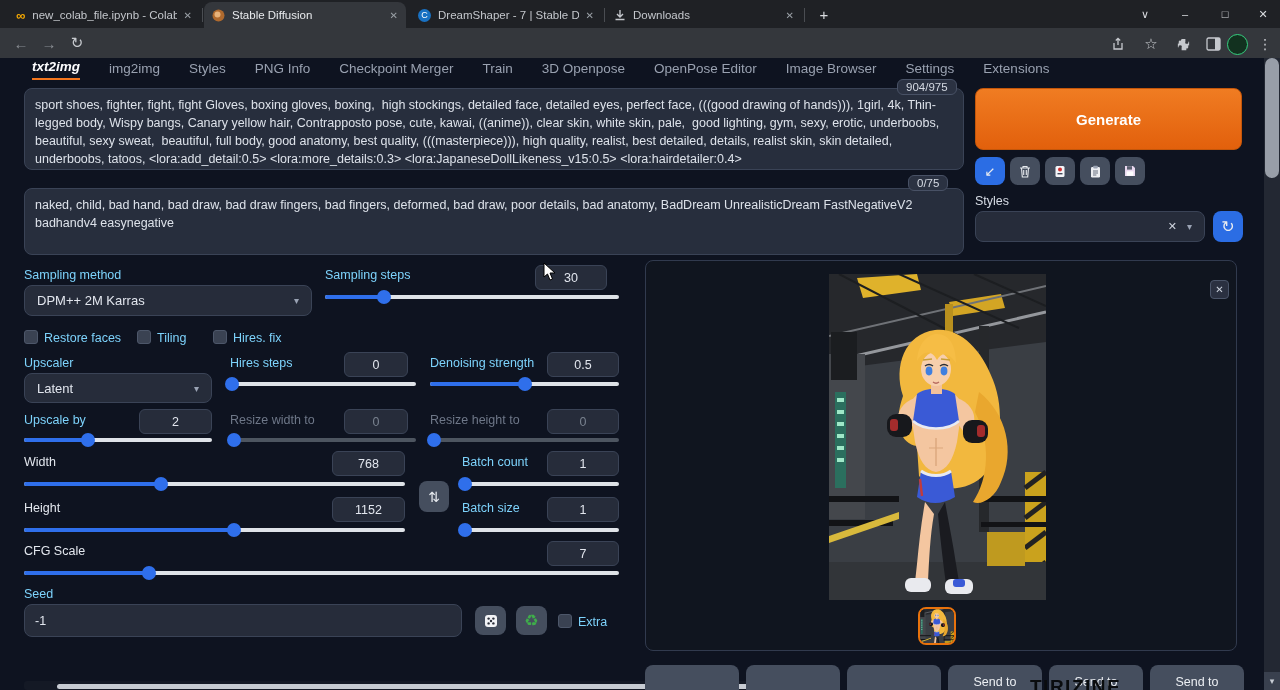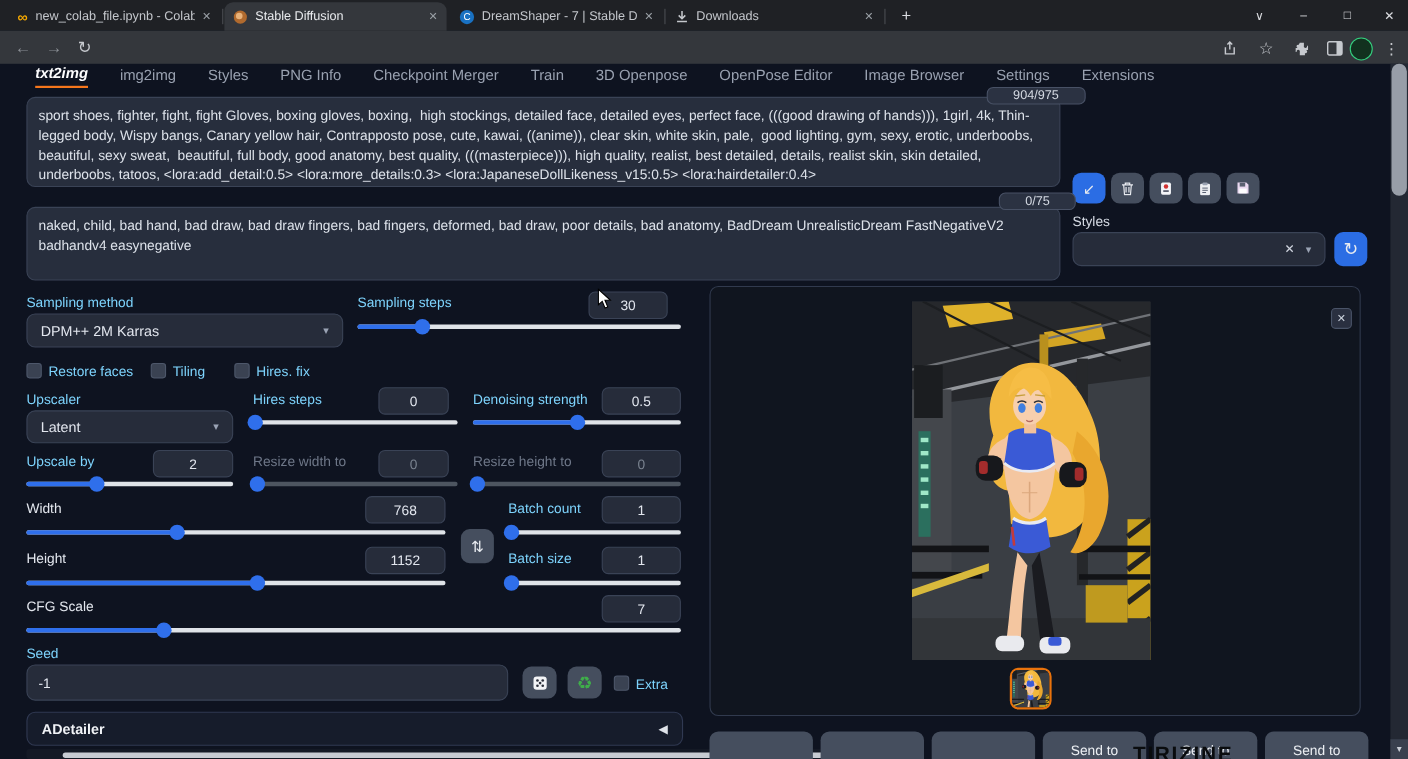--- a/index.html
+++ b/index.html
@@ -32,21 +32,21 @@
 
   
   .gnav { position:absolute; left:32px; top:58px; display:flex; gap:29px; align-items:flex-end; height:22px; }
   .gnav span { font-size:13.5px; color:#99a1b0; padding-bottom:4px; white-space:nowrap; }
   .gnav span.active { color:#fdfdfe; font-weight:bold; border-bottom:2px solid #f5761c;font-style:italic; }
 
   .ta { position:absolute; background:#272e3d; border:1px solid #3a4356; border-radius:8px;
         color:#dde2ea; font-size:12.5px; line-height:1.45; padding:7px 10px; resize:none;
         font-family:"Liberation Sans", sans-serif; outline:none; overflow:hidden; }
   .counter { position:absolute; background:#2b3242; border:1px solid #485165; border-radius:6px;
-             color:#d4d9e2; font-size:11.5px; padding:1px 23px; z-index:3; }
+             color:#d4d9e2; font-size:11.5px; padding:1px 8px; z-index:3; }
 
   .genbtn { position:absolute; left:975px; top:88px; width:267px; height:62px; border-radius:8px;
             background:linear-gradient(180deg,#f07c22,#e2600c); border:1px solid #c4560a;
             color:#fff; font-weight:bold; font-size:15px; display:flex; align-items:center; justify-content:center; }
   .sqbtn { position:absolute; width:30px; height:28px; border-radius:8px; background:#454e5e;
            display:flex; align-items:center; justify-content:center; color:#e8ebf0; font-size:13px; }
   .sqbtn.blue { background:#2b6de4; }
 
   .label { position:absolute; font-size:12.5px; color:#7dd3fc; white-space:nowrap; }
   .label.dim { color:#6e7788; }
@@ -230,20 +230,21 @@
     <span>Settings</span>
     <span>Extensions</span>
   </div>
 
   <div class="counter" style="left:897px;top:79px">904/975</div>
   <textarea class="ta" style="left: 24px; top: 88px; width: 940px; height: 82px;">sport shoes, fighter, fight, fight Gloves, boxing gloves, boxing,  high stockings, detailed face, detailed eyes, perfect face, (((good drawing of hands))), 1girl, 4k, Thin-legged body, Wispy bangs, Canary yellow hair, Contrapposto pose, cute, kawai, ((anime)), clear skin, white skin, pale,  good lighting, gym, sexy, erotic, underboobs, beautiful, sexy sweat,  beautiful, full body, good anatomy, best quality, (((masterpiece))), high quality, realist, best detailed, details, realist skin, skin detailed, underboobs, tatoos, &lt;lora:add_detail:0.5&gt; &lt;lora:more_details:0.3&gt; &lt;lora:JapaneseDollLikeness_v15:0.5&gt; &lt;lora:hairdetailer:0.4&gt; &lt;lora:lora_perfecteyes_v1_from_v1_160:1&gt;</textarea>
 
   <div class="counter" style="left:908px;top:175px">0/75</div>
   <textarea class="ta" style="left: 24px; top: 188px; width: 940px; height: 67px;">naked, child, bad hand, bad draw, bad draw fingers, bad fingers, deformed, bad draw, poor details, bad anatomy, BadDream UnrealisticDream FastNegativeV2 badhandv4 easynegative</textarea>
 
+  <div class="genbtn">Generate</div>
   <div class="sqbtn blue" style="left:975px;top:157px">↙</div>
   <div class="sqbtn" style="left:1010px;top:157px">
     <svg width="12" height="13" viewBox="0 0 12 13">
         <path d="M1 3 h10 M4 3 V1.5 h4 V3 M2.5 3 l.8 9 h5.4 l.8-9 M4.7 5 v5 M7.3 5 v5" stroke="#e6e9ee" stroke-width="1.1" fill="none"></path>
       </svg>
   </div>
   <div class="sqbtn" style="left:1045px;top:157px">
     <svg width="12" height="13" viewBox="0 0 12 13">
         <rect x="1.5" y="1" width="9" height="11" rx="1.5" fill="#f3f4f7"></rect>
         <circle cx="6" cy="4.5" r="2" fill="#d03131"></circle>
@@ -390,24 +391,20 @@
         <circle cx="9.4" cy="4.6" r="1.2" fill="#2b2f3a"></circle>
         <circle cx="4.6" cy="9.4" r="1.2" fill="#2b2f3a"></circle>
         <circle cx="9.4" cy="9.4" r="1.2" fill="#2b2f3a"></circle>
         <circle cx="7" cy="7" r="1.2" fill="#2b2f3a"></circle>
       </svg>
   </div>
   <div class="sqbtn" style="left:516px;top:606px;width:31px;height:29px;color:#3fae4a;font-size:16px">♻</div>
   <div class="cbx" style="left:558px;top:614px"></div>
   <div class="label" style="left:578px;top:615px">Extra</div>
 
-  <div class="accordion">
-    <span class="ttl">ADetailer</span>
-    <span class="arr">◀</span>
-  </div>
   <div class="abs" style="left:24px;top:681px;width:757px;height:9px;background:#141925;border-radius:3px"></div>
   <div class="abs" style="left:57px;top:684px;width:713px;height:5px;background:#c7cbd2;border-radius:3px"></div>
 
   <div class="panel" style="left:645px;top:260px;width:592px;height:391px"></div>
   <div class="abs" style="left:829px;top:274px;width:217px;height:326px">
     <svg width="217" height="326" viewBox="0 0 217 326">
         <use href="#art"></use>
       </svg>
   </div>
   <div class="abs" style="left:1210px;top:280px;width:19px;height:19px;border-radius:4px;background:#2a3040;border:1px solid #4a5468;color:#cbd2dc;font-size:10px;display:flex;align-items:center;justify-content:center">✕</div>

